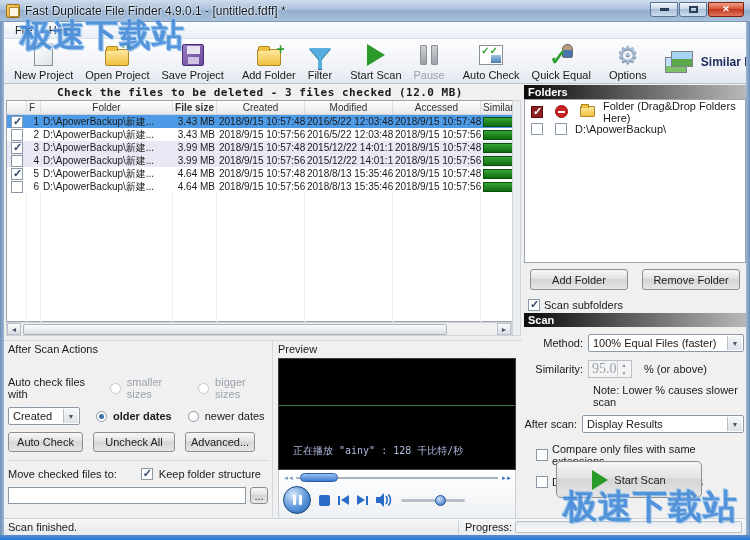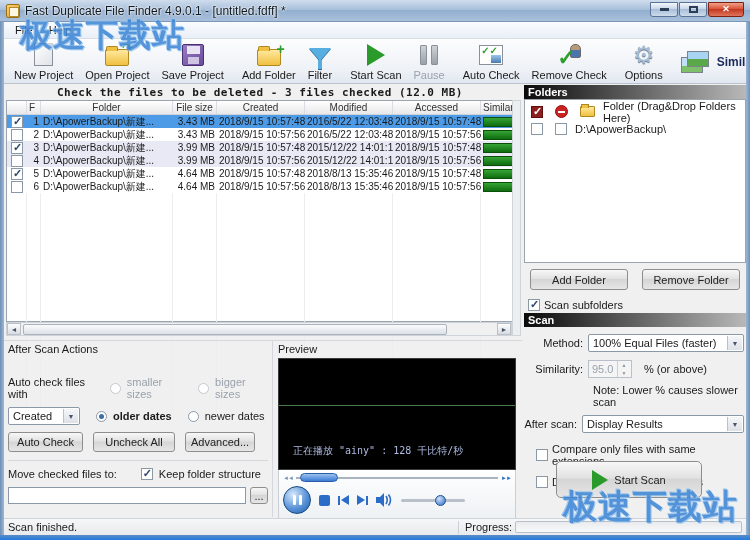--- a/index.html
+++ b/index.html
@@ -78,21 +78,21 @@
   .trow > div { overflow:hidden; padding:0 2px; }
   .c-cb{ width:20px; flex:none; display:flex; justify-content:center;}
   .c-num{ width:14px; flex:none; text-align:right; padding:0;}
   .c-folder{ width:132px; flex:none;}
   .c-size{ width:44px; flex:none; text-align:right;}
   .c-created{ width:88px; flex:none; text-align:center;}
   .c-modified{ width:88px; flex:none; text-align:center;}
   .c-accessed{ width:88px; flex:none; text-align:center;}
   .c-sim{ width:32px; flex:none; padding:0 0 0 2px !important;}
   .h-cb{width:20px;flex:none;} .h-num{width:14px;flex:none;} .h-folder{width:132px;flex:none;text-align:center;}
-  .h-size{width:44px;flex:none;text-align:center;} .h-date{width:88px;flex:none;text-align:center;} .h-sim{width:32px;flex:none;}
+  .h-size{width:44px;flex:none;text-align:center;font-weight:bold;} .h-date{width:88px;flex:none;text-align:center;} .h-sim{width:32px;flex:none;}
   .simbar { width:54px; height:10px; background:linear-gradient(to bottom,#37a437,#0e6c0e); border:1px solid #0a4f0a; color:#fff; font-size:8px; font-weight:bold; text-align:right; padding-right:2px; line-height:9px;}
   .empty-area { position:relative; height:100%; }
   .gridline { position:absolute; top:0; bottom:0; width:1px; background:#ededf0; }
 
   
   .cb { width:12px; height:12px; background:#fff; border:1px solid #8b99a7; display:inline-block; position:relative; flex:none;}
   .cb.checked::after { content:"\2713"; position:absolute; left:1px; top:-2px; font-size:11px; font-weight:bold; color:#31496e; line-height:12px;}
   .cb.red { background:#8e1f1f; border-color:#5e0f0f;}
   .cb.red.checked::after { color:#fff; }
   .noentry { width:13px; height:13px; border-radius:50%; background:#cc2222; border:1px solid #8e1111; position:relative; flex:none;}
@@ -122,21 +122,21 @@
   .fold-btns .btn { flex:1; height:21px; }
   .scan-sub { margin:9px 0 0 4px; }
 
   .scan-panel { position:absolute; left:524px; top:313px; width:222px; }
   .scan-body { padding:7px 2px 0 2px; }
   .formrow { display:flex; align-items:center; margin-bottom:8px; }
   .formrow label { width:62px; text-align:right; padding-right:5px; flex:none;}
   .dropdown { flex:1; height:18px; background:#fff; border:1px solid #8b99a7; border-radius:2px; display:flex; align-items:center; padding-left:4px; position:relative;}
   .dropdown .arrow { position:absolute; right:1px; top:1px; bottom:1px; width:15px; background:linear-gradient(to bottom,#f4f6f8,#dde2e8); border-left:1px solid #b9c0c9; display:flex; align-items:center; justify-content:center; font-size:7px; color:#4a5668;}
   .spin { width:44px; height:18px; border:1px solid #b9c0c9; background:#f4f4f4; color:#9aa2ac; display:flex; align-items:center;}
-  .spin input { width:28px; border:none; background:transparent; color:#9aa2ac; font-size:11px; padding-left:3px; font-family:Liberation Sans, sans-serif;}
+  .spin input { width:28px; border:none; background:transparent; color:#9aa2ac; font-size:14px; padding-left:3px; font-family:Liberation Serif, serif;}
   .spin .ud { width:13px; border-left:1px solid #c9cfd6; display:flex; flex-direction:column; font-size:5px; color:#8a929c; text-align:center; line-height:8px;}
   .note { margin:-2px 0 7px 67px; }
   .scan-checks { margin:10px 0 0 10px; display:flex; flex-direction:column; gap:9px;}
   .startscan-btn { position:absolute; left:556px; top:461px; width:146px; height:37px; border-radius:5px; gap:6px; font-size:11px;}
   .ss-tri { width:0; height:0; border-top:10px solid transparent; border-bottom:10px solid transparent; border-left:16px solid #2a9a2a;}
 
   
   .bottom-sep { position:absolute; left:4px; top:340px; width:518px; height:1px; background:#d4d8dd; }
   .vdiv { position:absolute; left:272px; top:341px; width:1px; height:176px; background:#d4d8dd;}
   .actions { position:absolute; left:8px; top:343px; width:260px; }
@@ -278,21 +278,21 @@
         </div>
       <span>Auto Check</span>
     </div>
     <div class="tbtn">
       <div class="ico">
           <div class="i-quickcheck">
             <span class="person"></span>
             <span class="chk">✓</span>
           </div>
         </div>
-      <span>Remove Check</span>
+      <span>Quick Equal</span>
     </div>
     <div class="tsep"></div>
     <div class="tbtn">
       <div class="ico">
           <div class="i-gear">⚙</div>
         </div>
       <span>Options</span>
     </div>
     <div class="tsep"></div>
     <div class="tbtn tbtn-similar">

